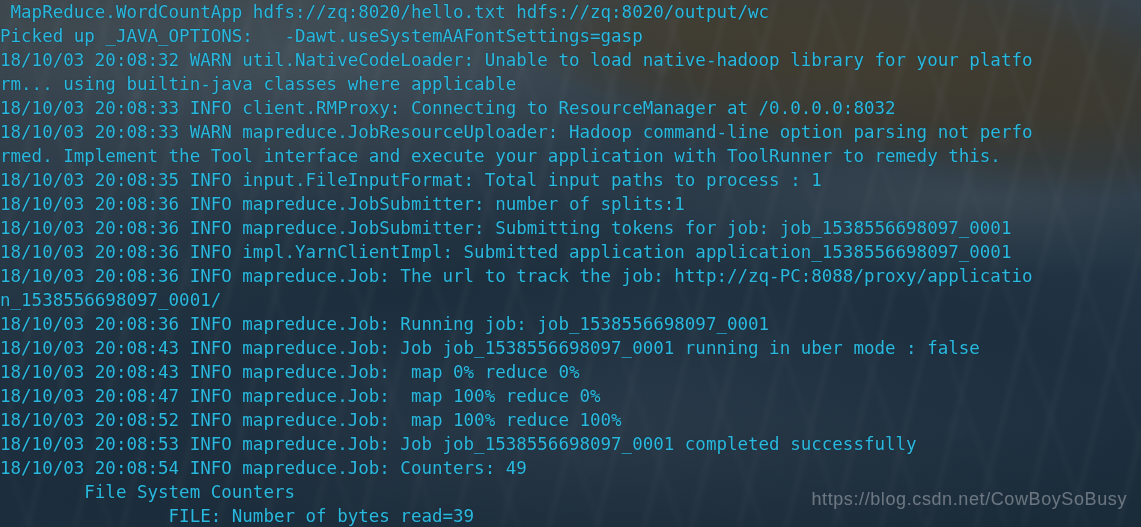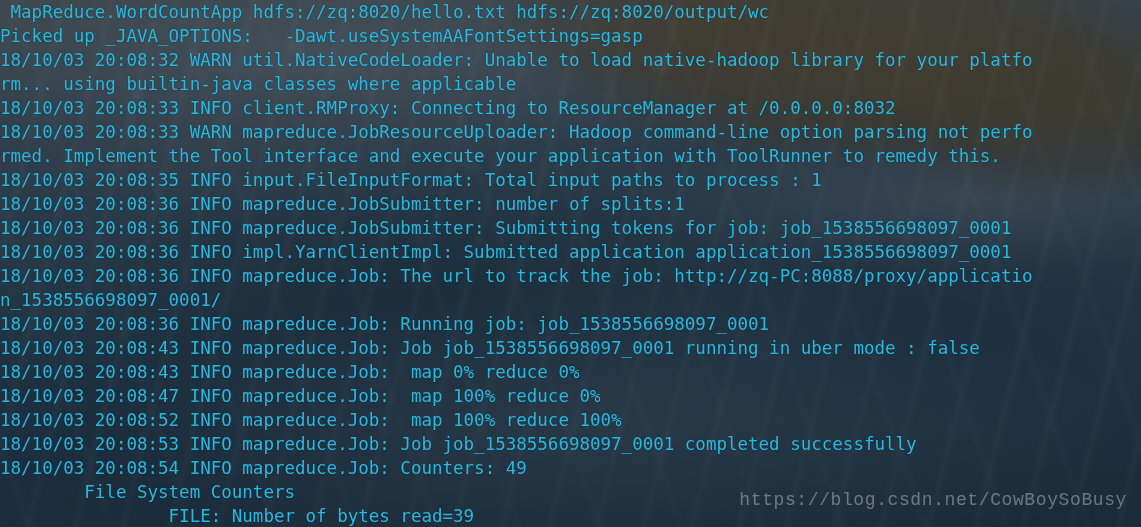--- a/index.html
+++ b/index.html
@@ -102,21 +102,21 @@
   .line.clip {
     overflow: hidden;
   }
 
   
   #watermark {
     position: absolute;
     right: 14px;
     bottom: 17px;
     z-index: 3;
-    font-family: Liberation Mono, monospace;
+    font-family: Liberation Sans, sans-serif;
     font-size: 18px;
     letter-spacing: 0.6px;
     color: rgba(226,228,230,0.40);
     white-space: nowrap;
     user-select: none;
   }
 </style>
 </head>
 <body>
 

